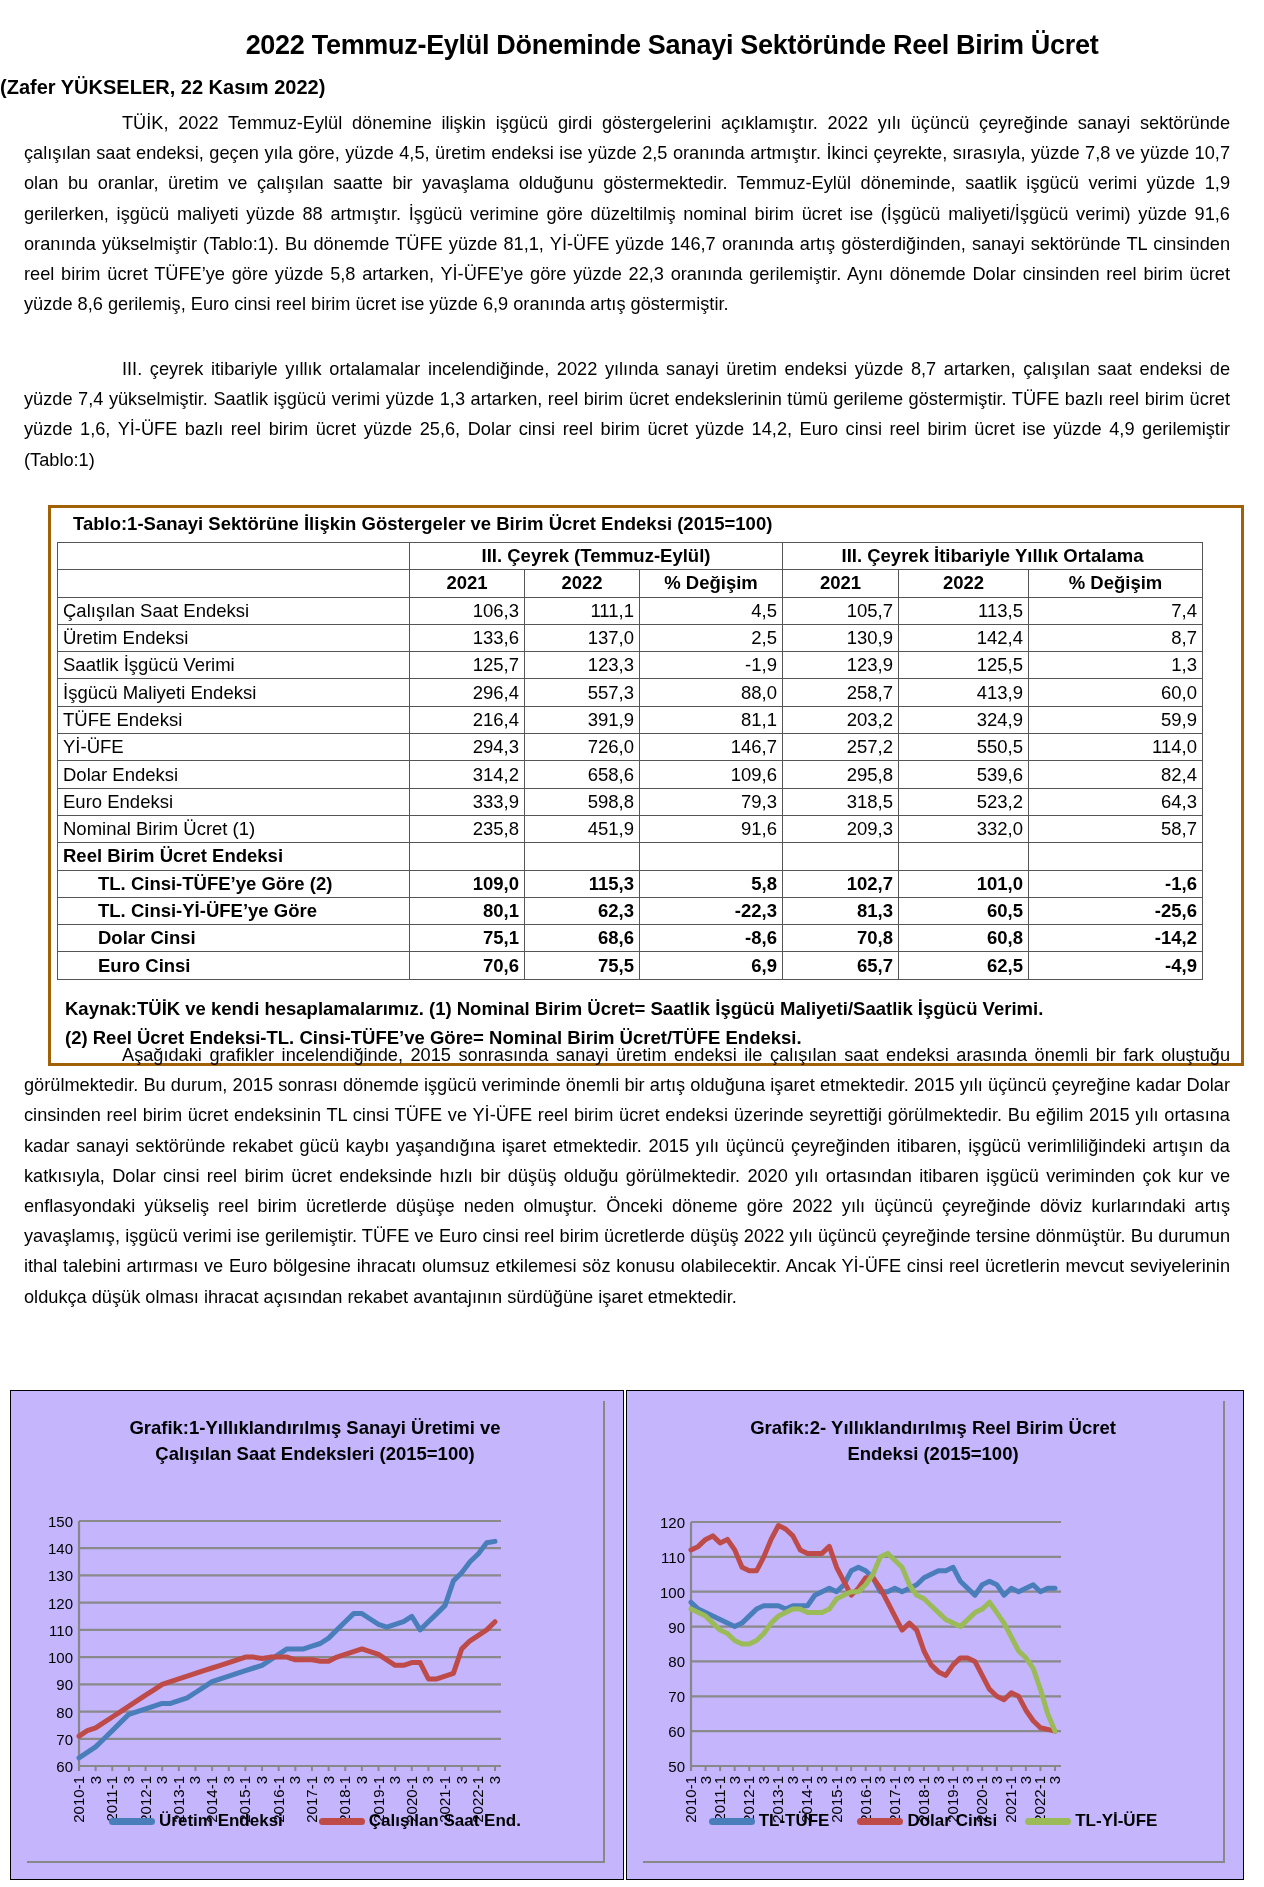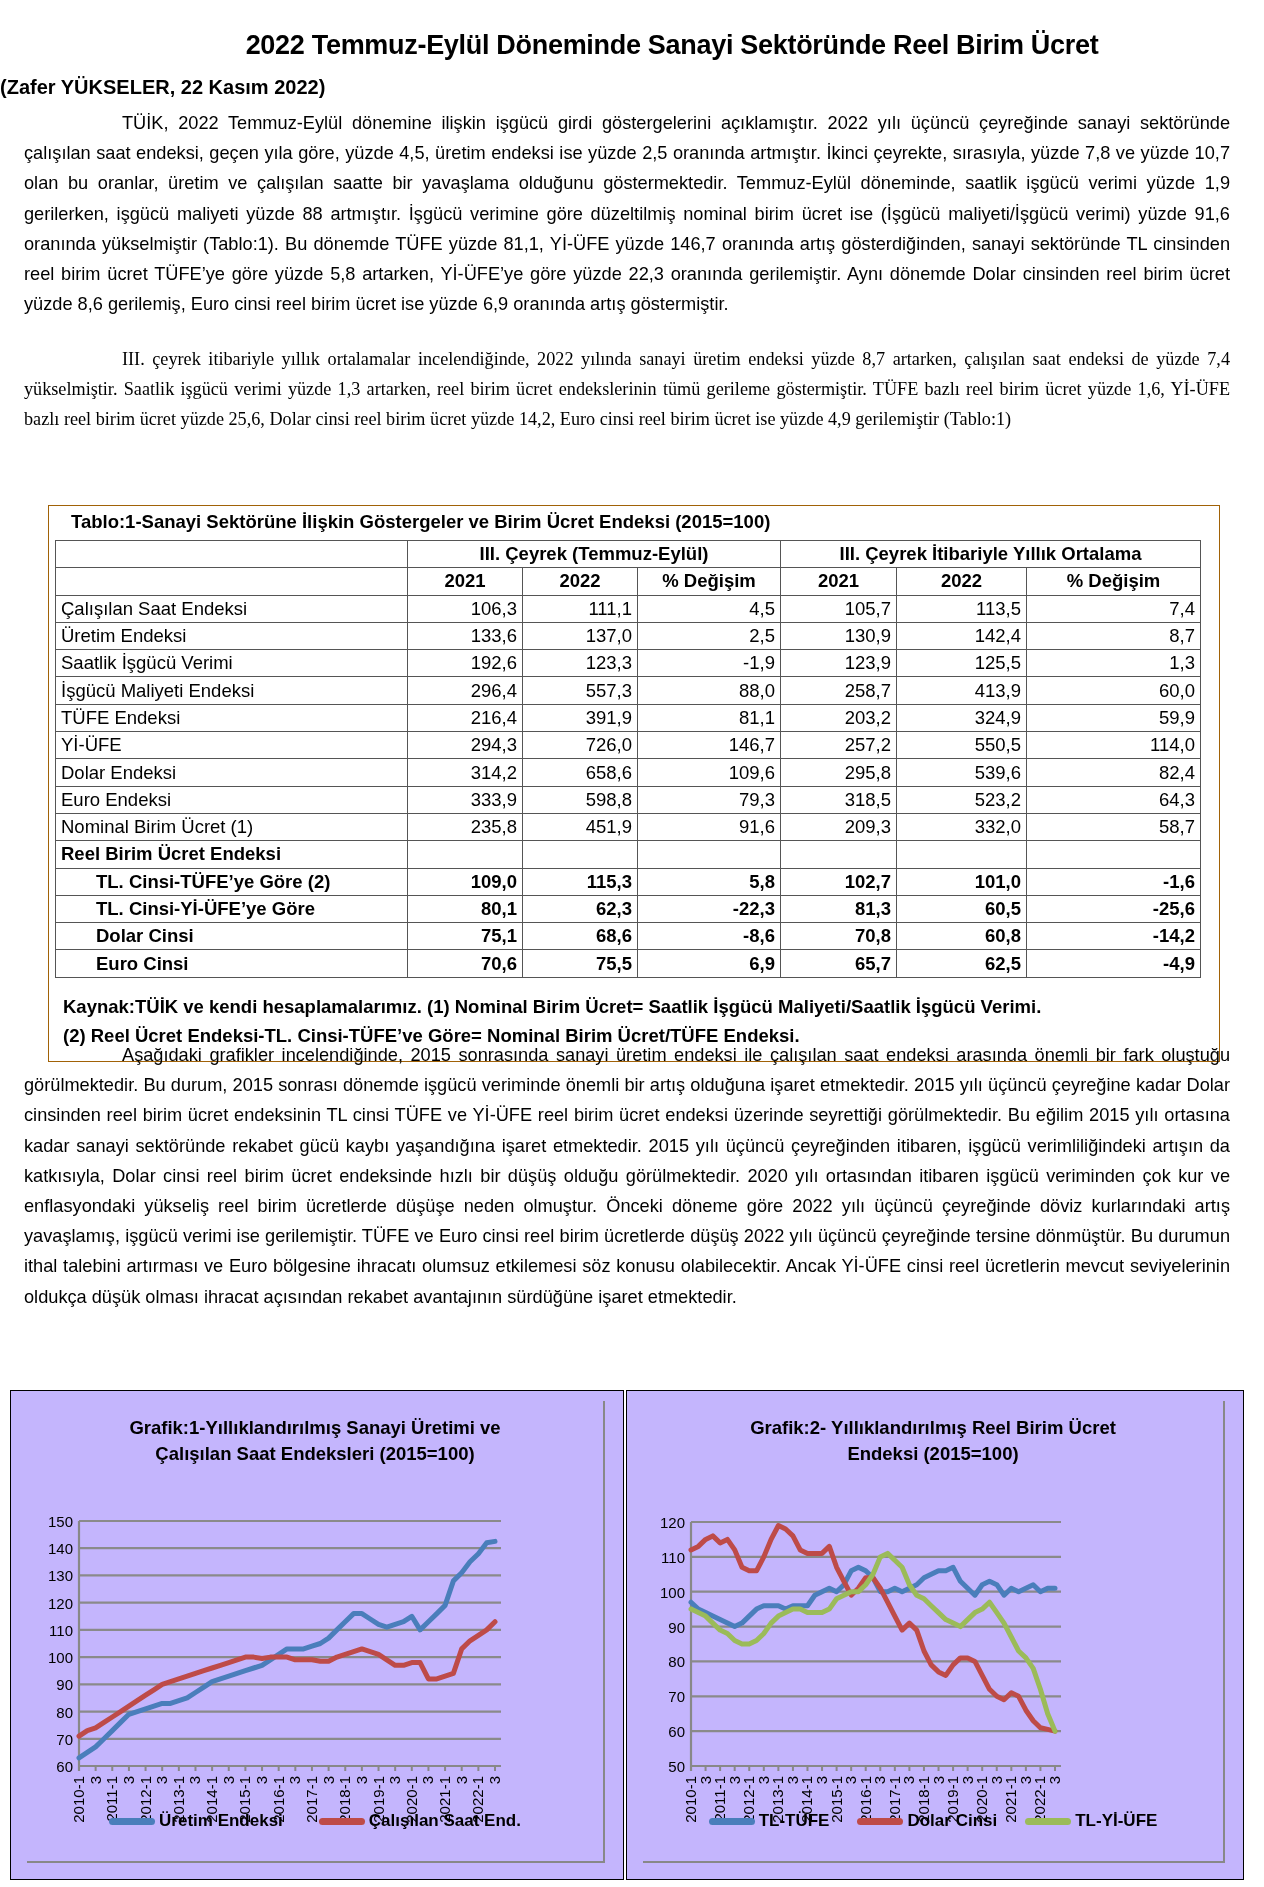--- a/index.html
+++ b/index.html
@@ -2,24 +2,24 @@
 <html><head>
 <meta charset="utf-8">
 <style>
   html, body { margin: 0; padding: 0; background: #ffffff; }
   body { width: 1264px; height: 1887px; position: relative; font-family: "Liberation Sans", sans-serif; color: #000; overflow: hidden; }
   .title { position: absolute; top: 30px; left: 0; width: 1264px; text-align: center; font-weight: bold; font-size: 27px; letter-spacing: -0.3px; padding-left: 40px; }
   .subtitle { position: absolute; top: 76px; left: 0; width: 1264px; font-weight: bold; font-size: 20px; }
   .para { position: absolute; left: 24px; width: 1206px; font-size: 18.2px; line-height: 30.2px; text-align: justify; }
   .para .indent { display: inline-block; width: 98px; }
   #p1 { top: 108px; }
-  #p2 { top: 344px; font-family: Liberation Serif, serif; }
+  #p2 { top: 354px; }
   #p3 { top: 1040px; }
 
-  .table-box { position: absolute; left: 48px; top: 505px; width: 1170px; height: 555px; border: 1px solid #a16207; }
+  .table-box { position: absolute; left: 48px; top: 505px; width: 1170px; height: 555px; border: 3px solid #a16207; padding-left: 20px; }
   .table-title { position: absolute; left: 22px; top: 5px; font-size: 18.5px; font-weight: bold; }
   table.data { position: absolute; left: 6px; top: 34px; border-collapse: collapse; font-size: 18.5px; }
   table.data td { border: 1px solid #555; padding: 0 5px; height: 27.3px; box-sizing: border-box; }
   table.data td.label { width: 352px; text-align: left; }
   table.data td.num { text-align: right; }
   table.data td.c1 { width: 115px; } table.data td.c2 { width: 115px; } table.data td.c3 { width: 143px; }
   table.data td.c4 { width: 116px; } table.data td.c5 { width: 130px; text-align: right; } table.data td.c6 { width: 174px; }
   table.data tr.head td { font-weight: bold; text-align: center; }
   table.data tr.bold td { font-weight: bold; }
   table.data tr.sub td.label { padding-left: 40px; }
@@ -78,21 +78,21 @@
           <td class="label">Üretim Endeksi</td>
           <td class="num c1">133,6</td>
           <td class="num c2">137,0</td>
           <td class="num c3">2,5</td>
           <td class="num c4">130,9</td>
           <td class="num c5">142,4</td>
           <td class="num c6">8,7</td>
         </tr>
         <tr>
           <td class="label">Saatlik İşgücü Verimi</td>
-          <td class="num c1">192,6</td>
+          <td class="num c1">125,7</td>
           <td class="num c2">123,3</td>
           <td class="num c3">-1,9</td>
           <td class="num c4">123,9</td>
           <td class="num c5">125,5</td>
           <td class="num c6">1,3</td>
         </tr>
         <tr>
           <td class="label">İşgücü Maliyeti Endeksi</td>
           <td class="num c1">296,4</td>
           <td class="num c2">557,3</td>

